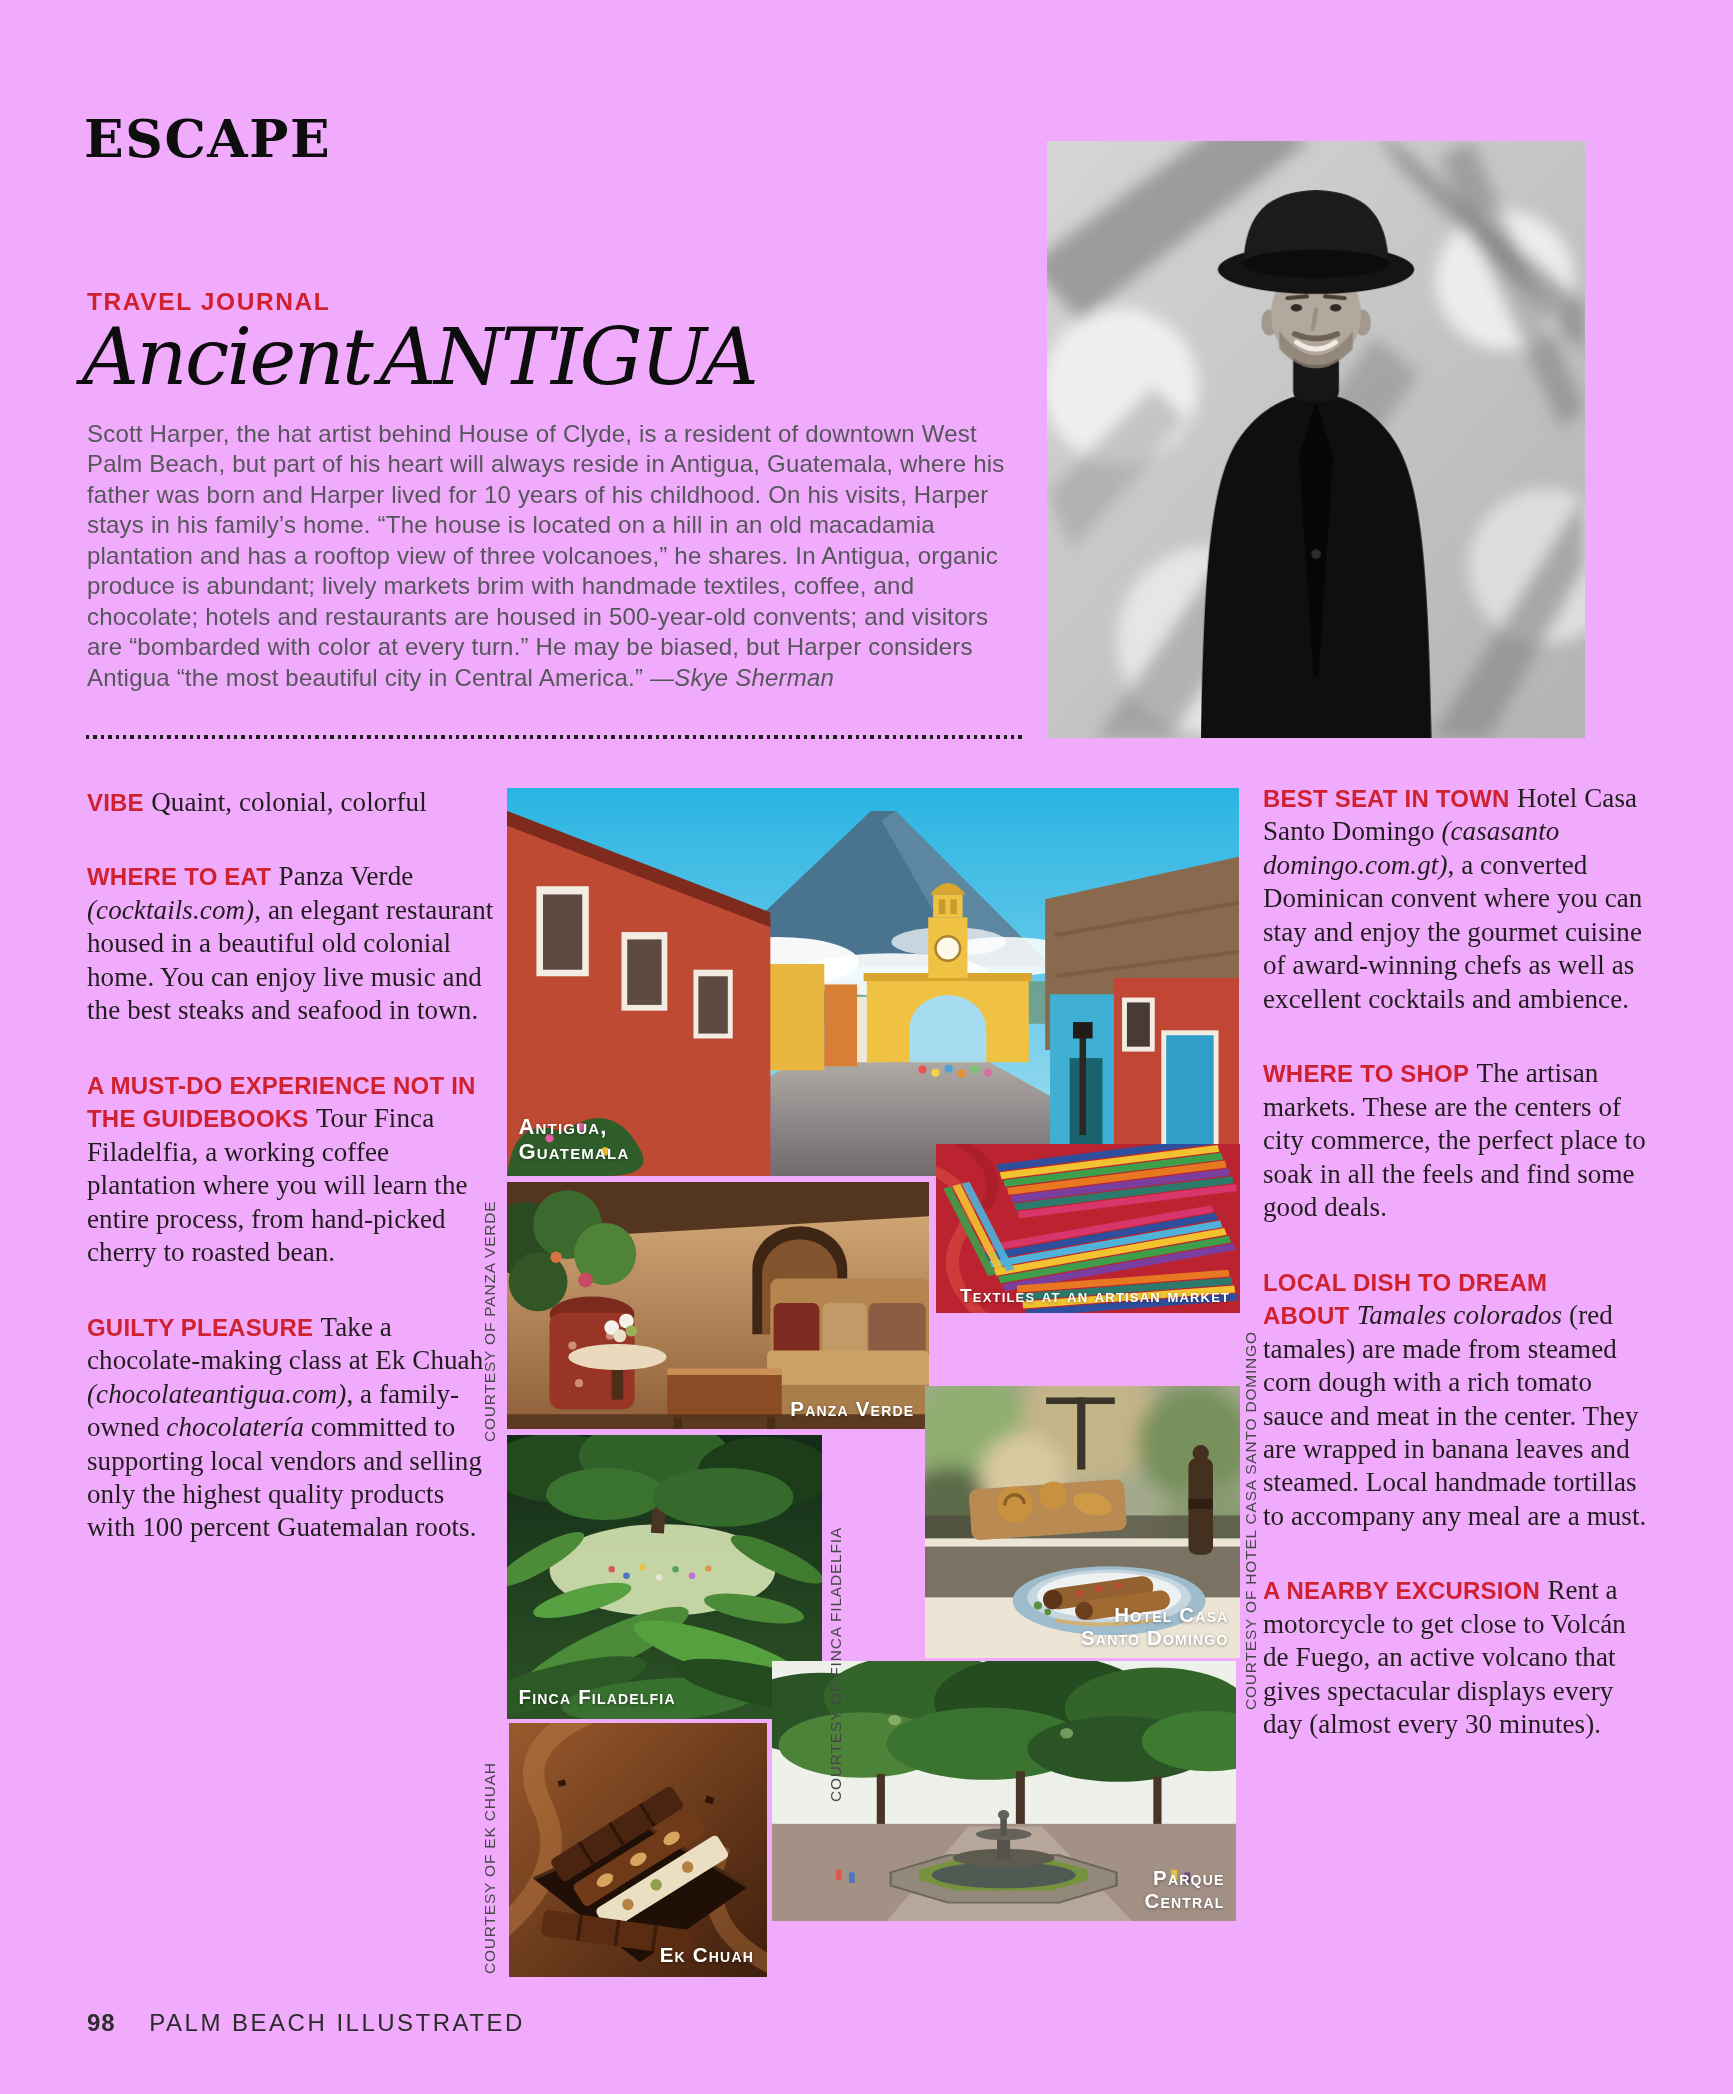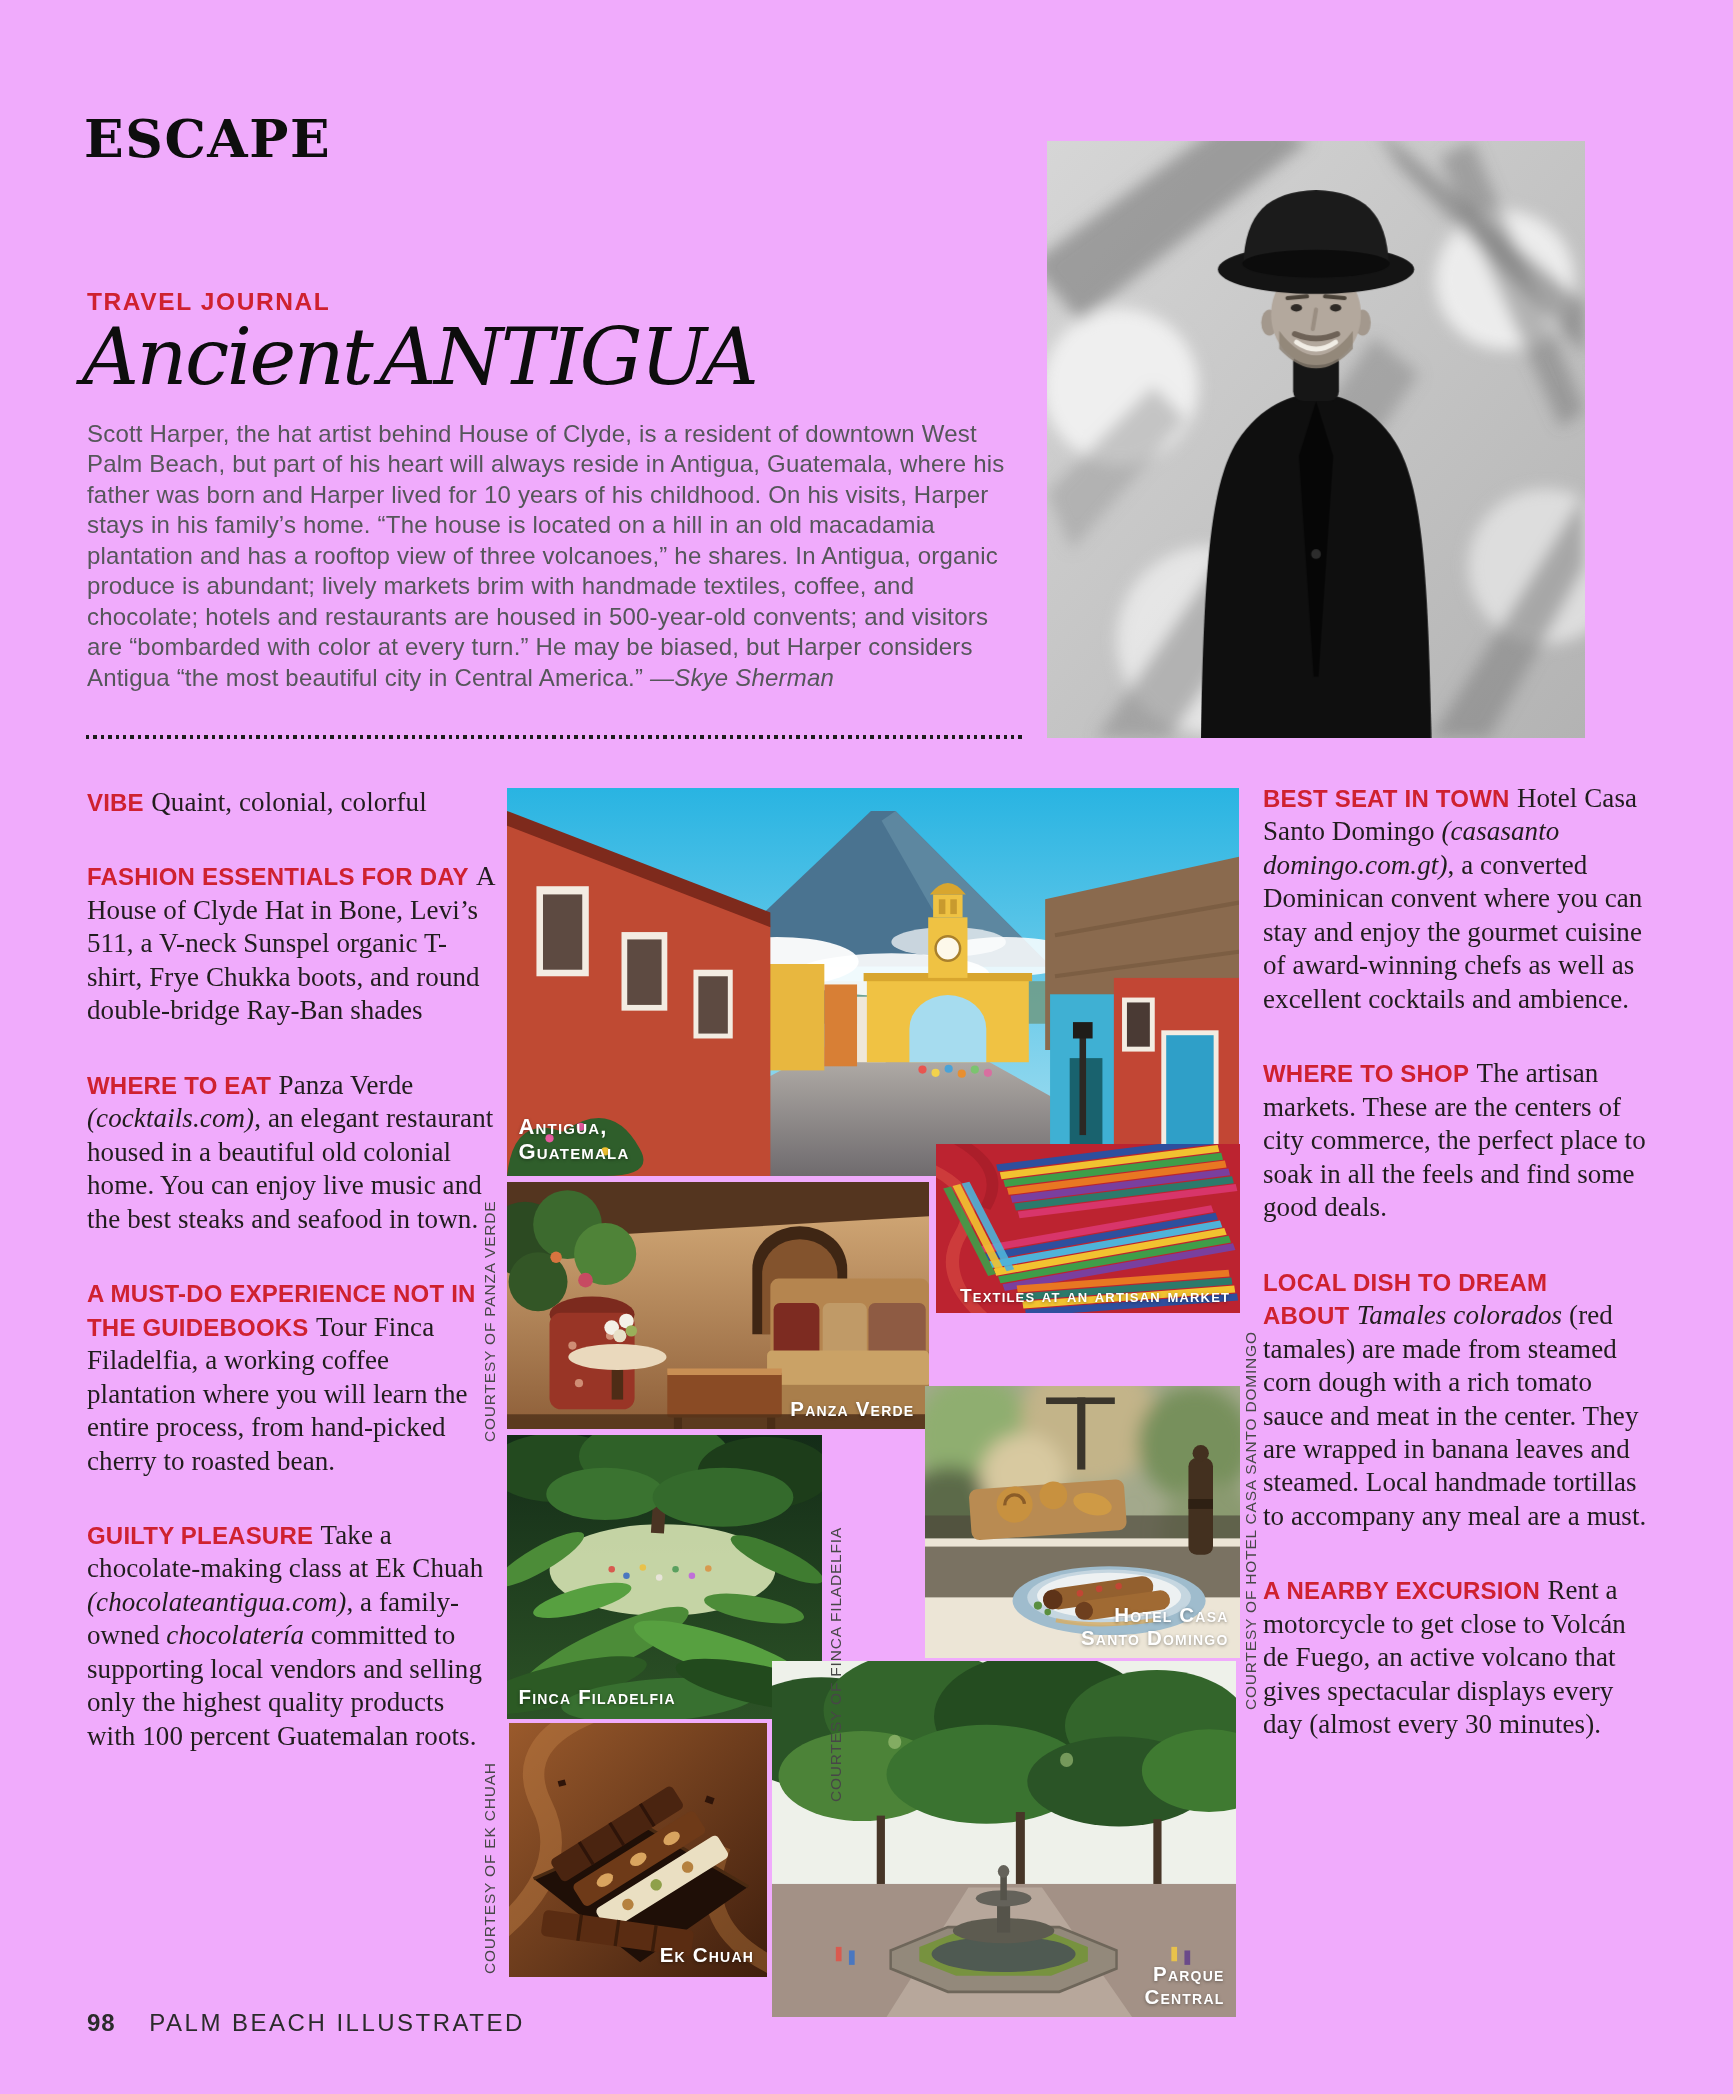--- a/index.html
+++ b/index.html
@@ -38,21 +38,21 @@
   .cap{position:absolute;font-family:"Liberation Sans",sans-serif;font-weight:700;
        font-variant-caps:small-caps;color:#fff;font-size:20.5px;letter-spacing:1.2px;
        line-height:1.12;text-shadow:0 0.8px 3.3px rgba(0,0,0,.4);}
   .cap div{white-space:nowrap;}
   #ph-portrait{left:1047px;top:141px;width:538px;height:597px;}
   #ph-antigua{left:507px;top:788px;width:732px;height:388px;}
   #ph-textiles{left:936px;top:1144px;width:304px;height:169px;z-index:3;}
   #ph-panza{left:507px;top:1182px;width:422px;height:247px;}
   #ph-hotel{left:925px;top:1386px;width:315px;height:272px;}
   #ph-finca{left:507px;top:1435px;width:315px;height:284px;}
-  #ph-parque{left:772px;top:1661px;width:464px;height:356px;}
+  #ph-parque{left:772px;top:1661px;width:464px;height:260px;}
   #ph-ek{left:509px;top:1723px;width:258px;height:254px;}
   .cap-antigua{left:11.5px;bottom:11.5px;font-size:22px;}
   .cap-panza{right:14.7px;bottom:8.2px;}
   .cap-textiles{right:9.8px;bottom:6.5px;font-size:19px;}
   .cap-finca{left:11.5px;bottom:9.8px;}
   .cap-hotel{right:11.5px;bottom:8.2px;text-align:right;}
   .cap-ek{right:13px;bottom:9.8px;}
   .cap-parque{right:11.5px;bottom:8.2px;text-align:right;}
 
   
@@ -465,21 +465,20 @@
       <rect x="240" y="90" width="10" height="8" fill="#2e1409" transform="rotate(20 245 94)"></rect>
       <rect x="60" y="70" width="9" height="7" fill="#2e1409" transform="rotate(-15 64 73)"></rect>
     </svg>
     <figcaption class="cap cap-ek">
       <div>Ek Chuah</div>
     </figcaption>
   </figure>
 
   <div class="abs col" id="left-col">
       <p class="section"><span class="shead">VIBE</span><span>Quaint, colonial, colorful</span></p>
-      <p class="section"><span class="shead">FASHION ESSENTIALS FOR DAY</span><span>A House of Clyde Hat in Bone, Levi’s 511, a V-neck Sunspel organic T-shirt, Frye Chukka boots, and round double-bridge Ray-Ban shades</span></p>
       <p class="section"><span class="shead">WHERE TO EAT</span><span>Panza Verde </span><em>(cocktails.com)</em><span>, an elegant restaurant housed in a beautiful old colonial home. You can enjoy live music and the best steaks and seafood in town.</span></p>
       <p class="section"><span class="shead">A MUST-DO EXPERIENCE NOT IN THE GUIDEBOOKS</span><span>Tour Finca Filadelfia, a working coffee plantation where you will learn the entire process, from hand-picked cherry to roasted bean.</span></p>
       <p class="section"><span class="shead">GUILTY PLEASURE</span><span>Take a chocolate-making class at Ek Chuah </span><em>(chocolateantigua.com)</em><span>, a family-owned </span><em>chocolatería</em><span> committed to supporting local vendors and selling only the highest quality products with 100 percent Guatemalan roots.</span></p>
     </div>
   <div class="abs col" id="right-col">
       <p class="section"><span class="shead">BEST SEAT IN TOWN</span><span>Hotel Casa Santo Domingo </span><em>(casasanto domingo.com.gt)</em><span>, a converted Dominican convent where you can stay and enjoy the gourmet cuisine of award-winning chefs as well as excellent cocktails and ambience.</span></p>
       <p class="section"><span class="shead">WHERE TO SHOP</span><span>The artisan markets. These are the centers of city commerce, the perfect place to soak in all the feels and find some good deals.</span></p>
       <p class="section"><span class="shead">LOCAL DISH TO DREAM ABOUT</span><em>Tamales colorados</em><span> (red tamales) are made from steamed corn dough with a rich tomato sauce and meat in the center. They are wrapped in banana leaves and steamed. Local handmade tortillas to accompany any meal are a must.</span></p>
       <p class="section"><span class="shead">A NEARBY EXCURSION</span><span>Rent a motorcycle to get close to Volcán de Fuego, an active volcano that gives spectacular displays every day (almost every 30 minutes).</span></p>
     </div>

